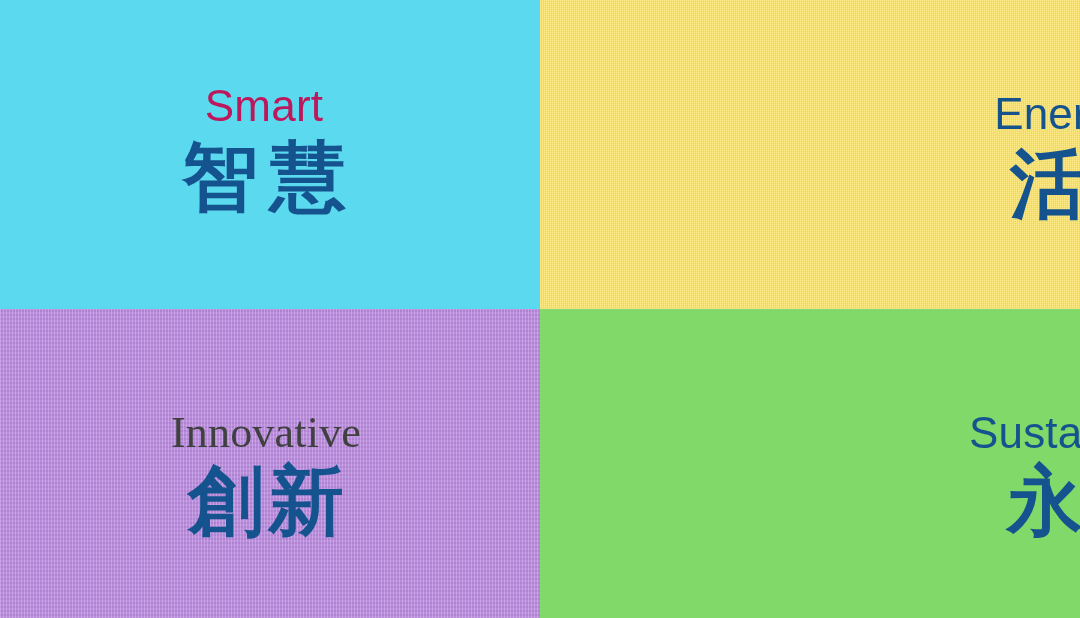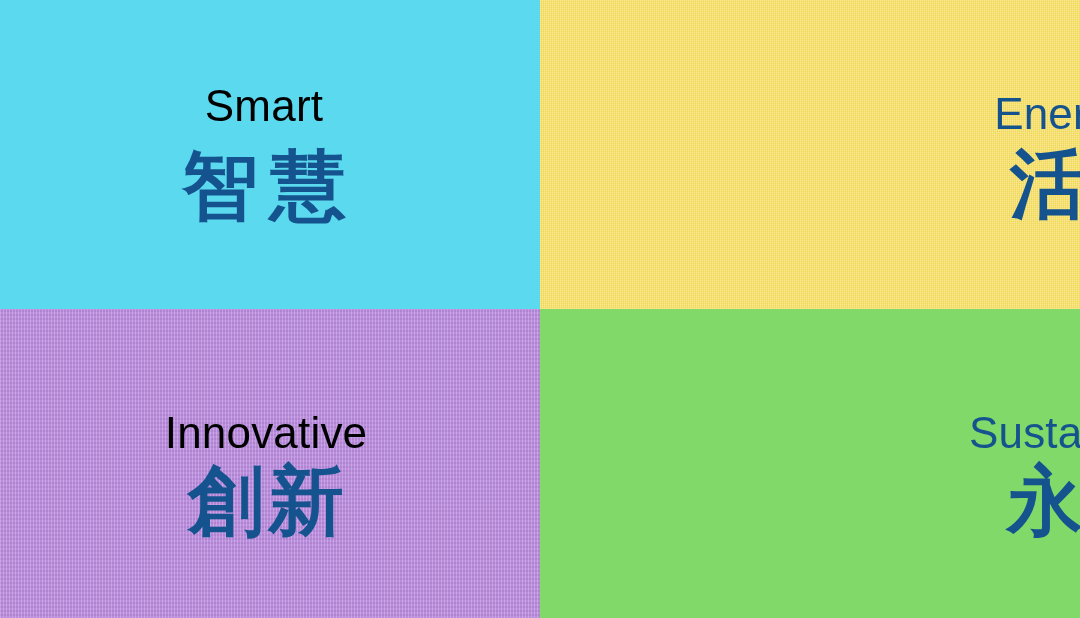--- a/index.html
+++ b/index.html
@@ -68,57 +68,57 @@
     font-family: "DejaVu Sans", "Liberation Sans", sans-serif;
     font-size: 76px;
     font-weight: 700;
     line-height: 1.05;
     letter-spacing: 4px;
     white-space: nowrap;
   }
 
   
   #quad-smart .label-block       { padding-top: 84px;  transform: translateX(-6px); }
-  #quad-smart .label-cjk         { margin-top: 18px;   letter-spacing: 12px; text-indent: 12px; }
+  #quad-smart .label-cjk         { margin-top: 9px;   letter-spacing: 12px; text-indent: 12px; }
 
   #quad-energetic .label-block   { padding-top: 92px;  transform: translateX(278px); }
   #quad-energetic .label-cjk     { margin-top: 8px;   letter-spacing: 4px; text-indent: 4px; }
 
   #quad-innovative .label-block  { padding-top: 102px; transform: translateX(-4px); }
   #quad-innovative .label-cjk    { margin-top: 6px;   letter-spacing: 4px; text-indent: 4px; text-align: right; }
 
   #quad-sustainable .label-block { padding-top: 102px; transform: translateX(275px); }
   #quad-sustainable .label-cjk   { margin-top: 6px;   letter-spacing: 4px; text-indent: 4px; }
 </style>
 </head>
 <body style="width: 1080px; height: 618px;">
 
 <div id="canvas">
   <div class="grid">
 
     <div class="quad" id="quad-smart" style="background-color: rgb(91, 217, 239);">
       <div class="texture"></div>
       <div class="label-block">
-        <div class="label-en" style="color: #000000;">Smart</div>
+        <div class="label-en" style="color: #be185d;">Smart</div>
         <div class="label-cjk" style="color: rgb(21, 83, 142);">智慧</div>
       </div>
     </div>
 
     <div class="quad textured" id="quad-energetic" style="background-color: rgb(248, 224, 99);">
       <div class="texture"></div>
       <div class="label-block">
         <div class="label-en" style="color: rgb(21, 83, 142);">Energetic</div>
         <div class="label-cjk" style="color: rgb(21, 83, 142);">活力</div>
       </div>
     </div>
 
     <div class="quad textured weave" id="quad-innovative" style="background-color: rgb(187, 139, 224);">
       <div class="texture"></div>
       <div class="label-block">
-        <div class="label-en" style="color: #000000;">Innovative</div>
+        <div class="label-en" style="color: #404040; font-family: Liberation Serif, serif;">Innovative</div>
         <div class="label-cjk" style="color: rgb(21, 83, 142);">創新</div>
       </div>
     </div>
 
     <div class="quad" id="quad-sustainable" style="background-color: rgb(128, 217, 104);">
       <div class="texture"></div>
       <div class="label-block">
         <div class="label-en" style="color: rgb(21, 83, 142);">Sustainable</div>
         <div class="label-cjk" style="color: rgb(21, 83, 142);">永續</div>
       </div>

